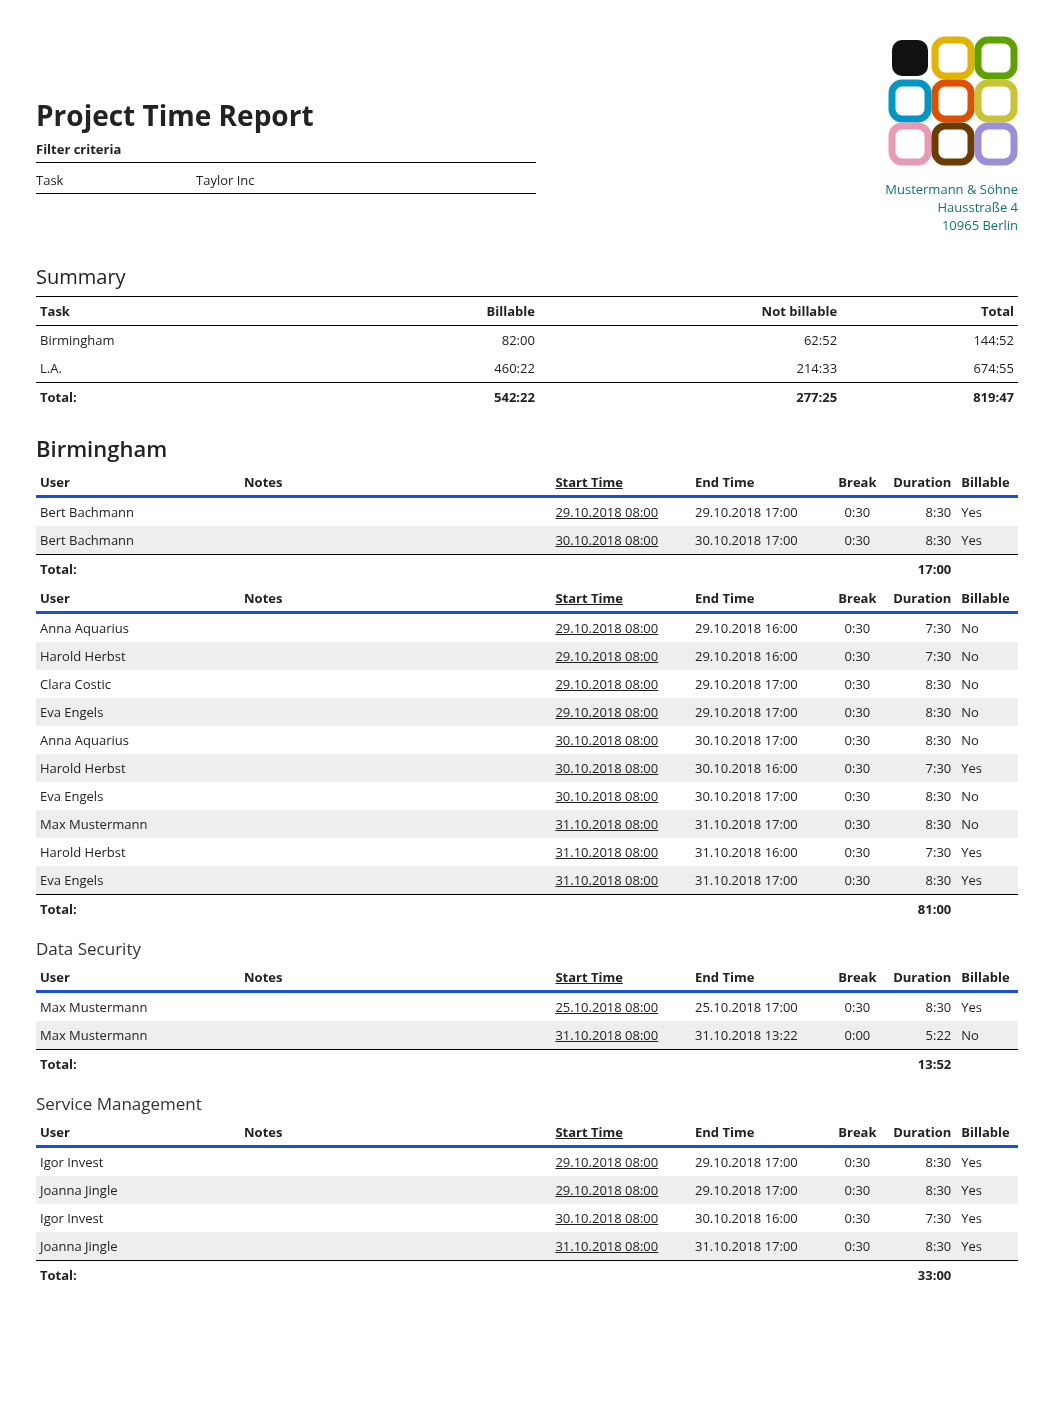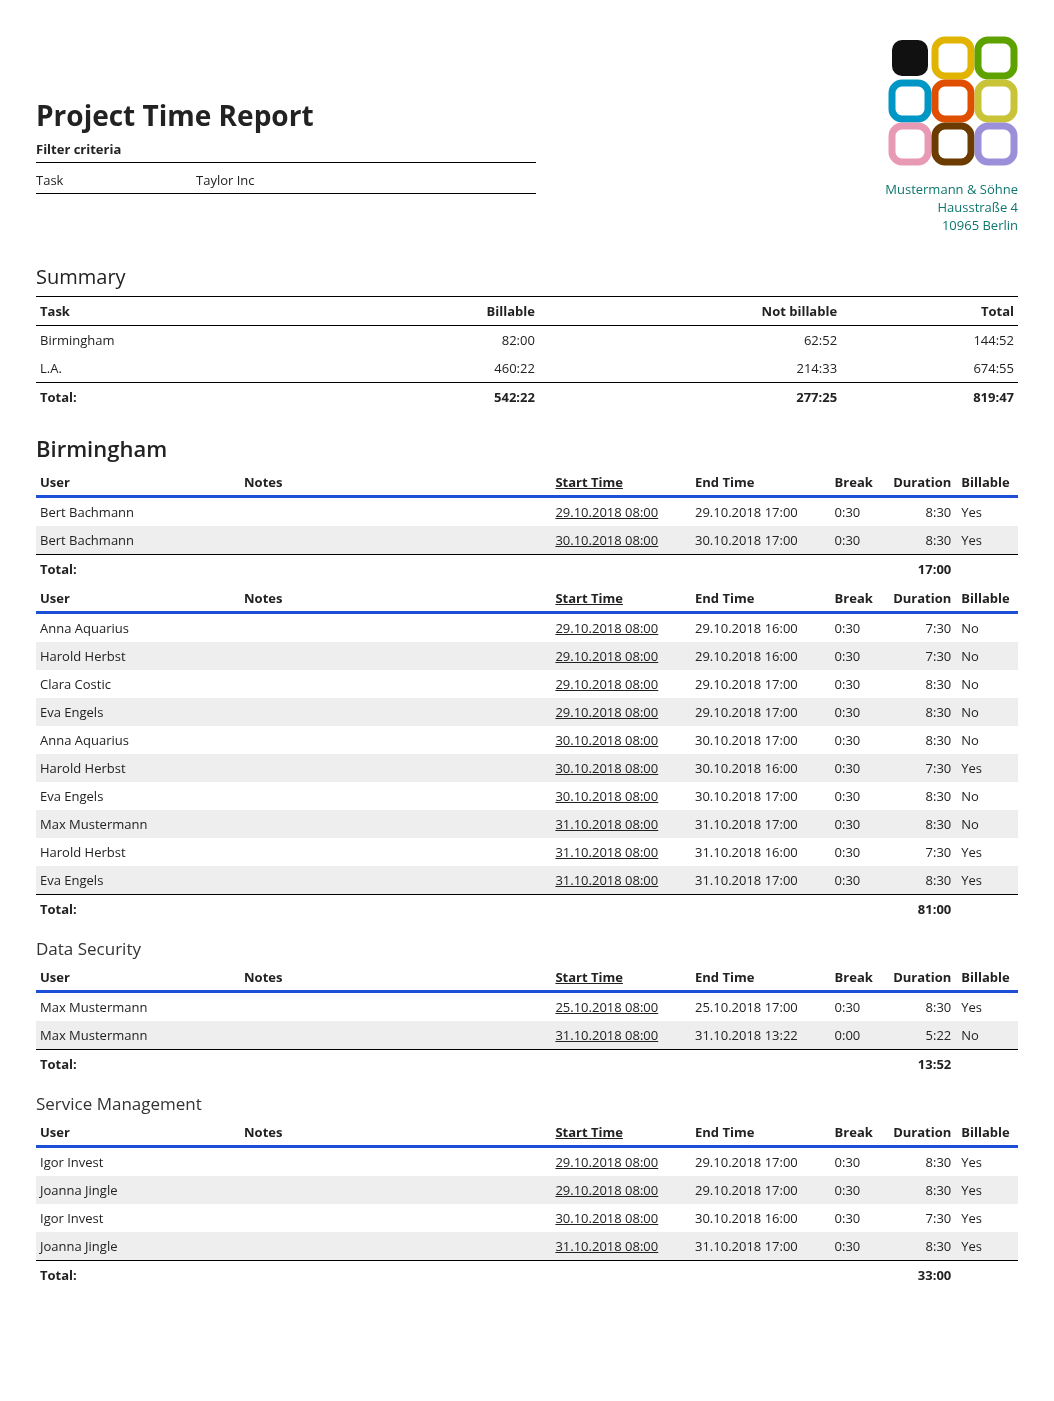--- a/index.html
+++ b/index.html
@@ -32,21 +32,21 @@
   table.summary tfoot td { font-weight:700; border-top:1px solid #000; padding-top:5px;}
   
   table.detail { width:100%; margin-top:2px;}
   table.detail thead th { text-align:left; font-weight:700; border-bottom:3px solid #1d4ed8; padding:4px 4px; font-size:13px; white-space:nowrap;}
   table.detail tbody td { padding:5px 4px; font-size:13px; }
   table.detail tbody tr.alt td { background:#eee; }
   table.detail .c-user { width:190px; }
   table.detail .c-notes { width:290px; }
   table.detail .c-start { width:130px;text-decoration:underline; }
   table.detail .c-end { width:130px; }
-  table.detail .c-break { width:50px; text-align:left; }
+  table.detail .c-break { width:50px; text-align:center; }
   table.detail .c-dur { width:60px; text-align:right; }
   table.detail .c-bill { width:50px; text-align:left; padding-left:6px;}
   table.detail thead th.r { }
   table.detail tfoot td { font-weight:700; border-top:1px solid #000; padding:5px 4px;}
   
   .logo svg { display:block; }
 </style>
 </head>
 <body>
 

